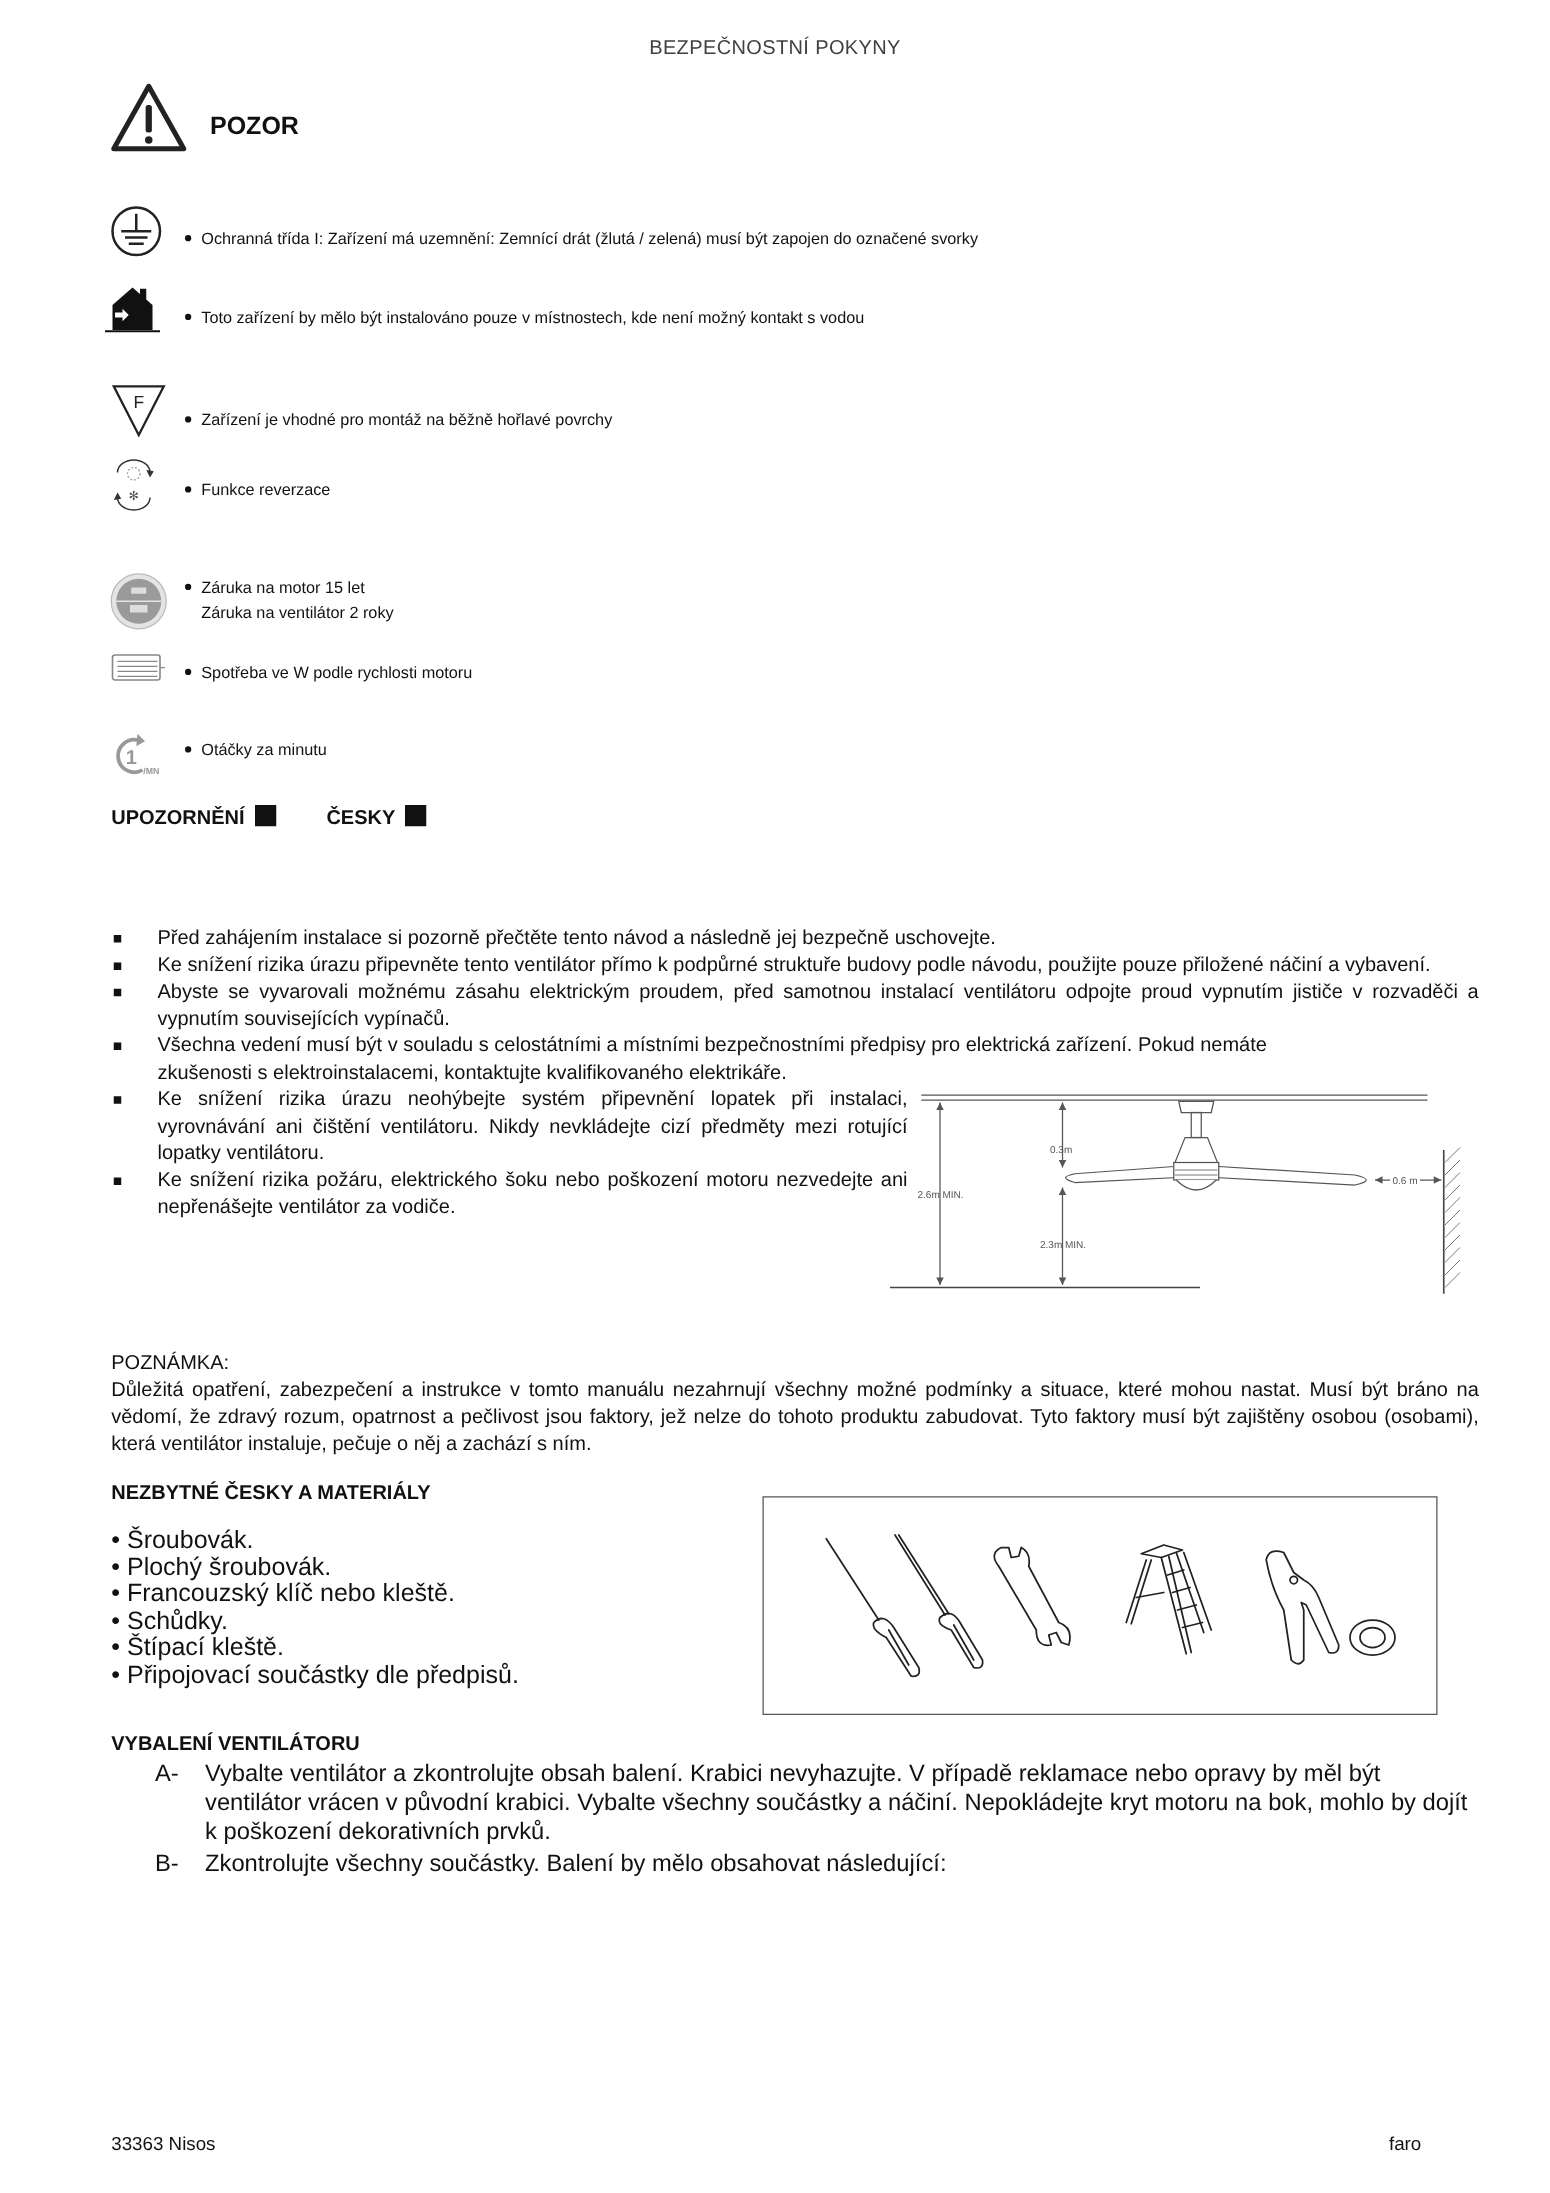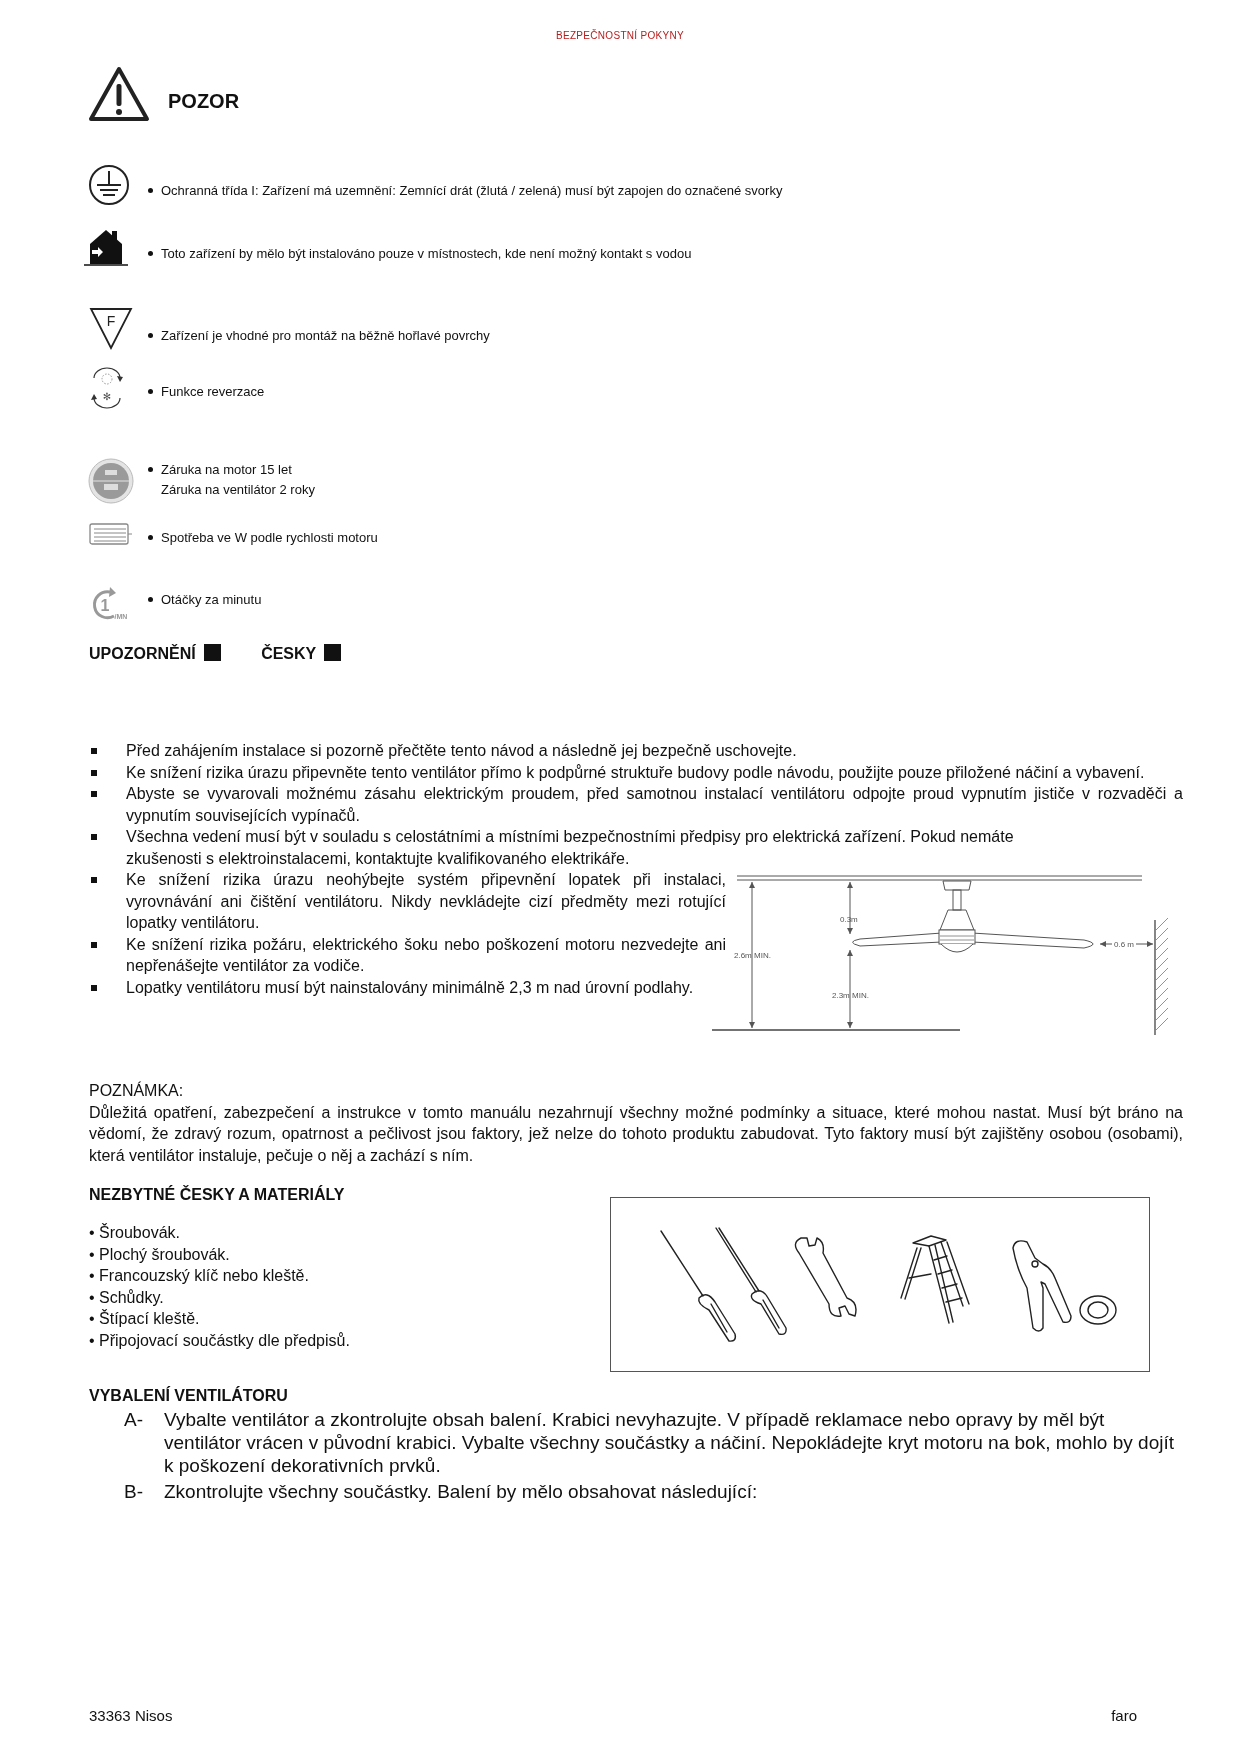--- a/index.html
+++ b/index.html
@@ -1,19 +1,19 @@
 <!DOCTYPE html>
 <html><head>
 <meta charset="utf-8">
 <style>
   html, body { margin: 0; padding: 0; background: #ffffff; }
   body { width: 1240px; height: 1754px; position: relative; overflow: hidden;
          font-family: "Liberation Sans", sans-serif; color: #111; }
   .abs { position: absolute; }
-  .header-title { left: 0; width: 1240px; top: 30px; text-align: center; font-size: 10px; color: #b91c1c; letter-spacing: 0.3px; }
+  .header-title { left: 0; width: 1240px; top: 30px; text-align: center; font-size: 16px; color: #404040; letter-spacing: 0.3px; }
   .pozor-icon { left: 88px; top: 66px; }
   .pozor-label { left: 168px; top: 90px; font-size: 20px; font-weight: bold; }
   .sym-row { left: 88px; }
   .sym-icon { position: absolute; left: 0; }
   .sym-text { position: absolute; left: 60px; font-size: 13px; line-height: 20px; white-space: nowrap; }
   .sym-text .dot { display: inline-block; width: 5px; height: 5px; border-radius: 50%; background: #111; margin-right: 8px; vertical-align: middle; position: relative; top: -1px; }
   .sym-text .line2 { padding-left: 13px; display: block; }
 
   .sec-head { left: 89px; top: 644px; font-size: 16px; font-weight: bold; white-space: nowrap; }
   .sec-head .sq { display: inline-block; width: 17px; height: 17px; background: #111; vertical-align: -2px; margin-left: 8px; }
@@ -23,21 +23,21 @@
   .warn-list li { position: relative; padding-left: 37px; text-align: justify; }
   .warn-list li::before { content: ""; position: absolute; left: 2px; top: 8px; width: 6px; height: 6px; background: #111; }
   .warn-list li.narrow { width: 600px; }
 
   .diagram { left: 712px; top: 870px; }
 
   .note { left: 89px; top: 1080px; width: 1094px; font-size: 16px; line-height: 21.5px; }
   .note p { margin: 0; text-align: justify; }
 
   .tools-head { left: 89px; top: 1186px; font-size: 16px; font-weight: bold; }
-  .tools-list { left: 89px; top: 1222px; font-size: 16px; line-height: 21.5px; margin: 0; padding: 0; list-style: none; }
+  .tools-list { left: 89px; top: 1222px; font-size: 20px; line-height: 21.5px; margin: 0; padding: 0; list-style: none; }
   .tools-list li::before { content: "\2022 "; }
   .tools-box { left: 610px; top: 1197px; width: 540px; height: 175px; border: 1.5px solid #555; box-sizing: border-box; }
 
   .unpack-head { left: 89px; top: 1387px; font-size: 16px; font-weight: bold; text-align: right; }
   .unpack-list { left: 124px; top: 1408px; width: 1060px; font-size: 19px; line-height: 23px; margin: 0; padding: 0; list-style: none; }
   .unpack-list li { position: relative; padding-left: 40px; margin-bottom: 3px; }
   .unpack-list li .mk { position: absolute; left: 0; top: 0; }
 
   .footer-left { left: 89px; top: 1707px; font-size: 15px; }
   .footer-right { right: 103px; top: 1707px; font-size: 15px; }
@@ -153,21 +153,20 @@
 </div>
 
 <ul class="abs warn-list">
   <li>Před zahájením instalace si pozorně přečtěte tento návod a následně jej bezpečně uschovejte.</li>
   <li>Ke snížení rizika úrazu připevněte tento ventilátor přímo k podpůrné struktuře budovy podle návodu, použijte pouze přiložené náčiní a vybavení.</li>
   <li>Abyste se vyvarovali možnému zásahu elektrickým proudem, před samotnou instalací ventilátoru odpojte proud vypnutím jističe v rozvaděči a vypnutím souvisejících vypínačů.</li>
   <li>Všechna vedení musí být v souladu s celostátními a místními bezpečnostními předpisy pro elektrická zařízení. Pokud nemáte</li>
   <li class="narrow" style="padding-left:37px;"><span>zkušenosti s elektroinstalacemi, kontaktujte kvalifikovaného elektrikáře.</span></li>
   <li class="narrow">Ke snížení rizika úrazu neohýbejte systém připevnění lopatek při instalaci, vyrovnávání ani čištění ventilátoru. Nikdy nevkládejte cizí předměty mezi rotující lopatky ventilátoru.</li>
   <li class="narrow">Ke snížení rizika požáru, elektrického šoku nebo poškození motoru nezvedejte ani nepřenášejte ventilátor za vodiče.</li>
-  <li class="narrow">Lopatky ventilátoru musí být nainstalovány minimálně 2,3 m nad úrovní podlahy.</li>
 </ul>
 <style>
   .warn-list li:nth-child(5)::before { display: none; }
   .warn-list li:nth-child(5) { text-align: justify; text-align-last: left; }
 </style>
 
 <div class="abs diagram">
   <svg width="470" height="170" viewBox="0 0 470 170">
 
     <line x1="25" y1="6" x2="430" y2="6" stroke="#555" stroke-width="1"></line>

